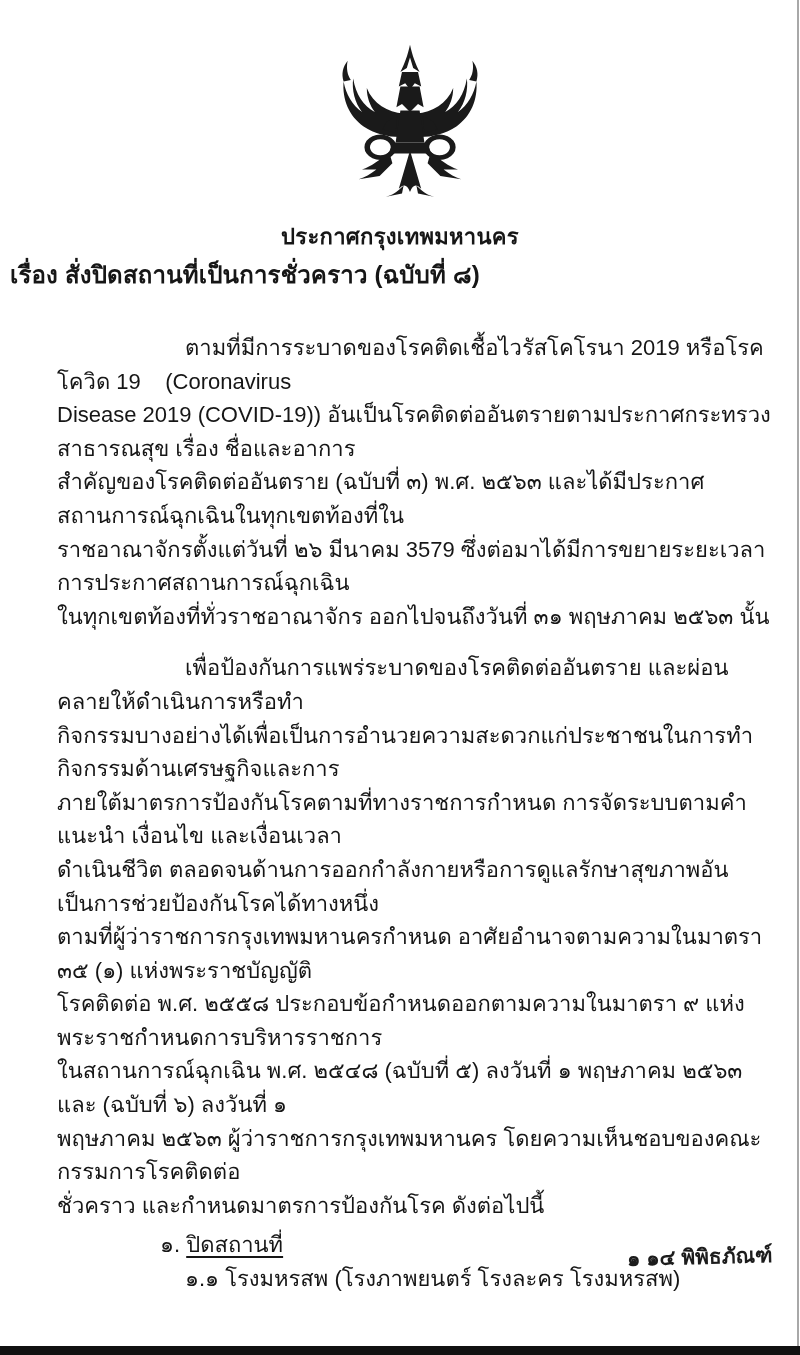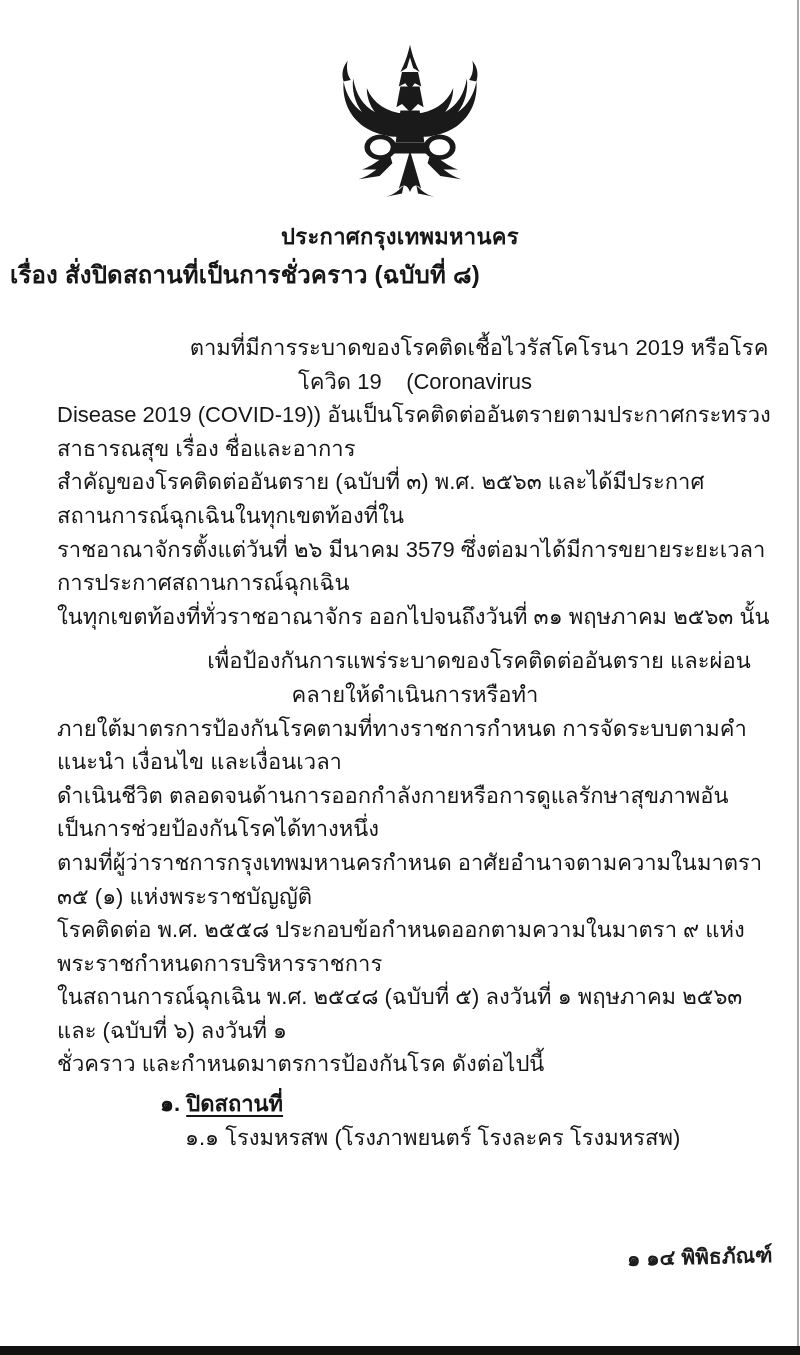--- a/index.html
+++ b/index.html
@@ -34,24 +34,24 @@
   .doc-subject{
     position:absolute;left:10px;top:255px;width:800px;
     text-align:left;font-size:24px;font-weight:700;letter-spacing:.2px;
   }
   
   .body-text{
     position:absolute;left:57px;top:331px;width:716px;
     font-size:22px;font-weight:500;line-height:33.6px;
   }
   .para .line{white-space:pre-wrap;}
-  .para .line:first-child{text-indent:128px;text-align:center;}
-  .para + .para{margin-top:11px;}
+  .para .line:first-child{text-indent:128px;}
+  .para + .para{margin-top:18px;}
   .list-block{margin-top:6px;}
-  .list-header{margin-left:103px;font-weight:700;}
+  .list-header{margin-left:103px;font-weight:400;}
   .list-header .hdr-text{text-decoration:underline;text-underline-offset:4px;}
   .closure-list div{margin-left:128px;white-space:pre-wrap;}
   
   .corner-note{
     position:absolute;right:28px;top:1240px;
     font-size:21px;font-weight:600;
     transform:rotate(-1.6deg);
     color:#1c1c1c;
   }
 </style>
@@ -119,25 +119,27 @@
     <div class="para">
         <div class="line">ตามที่มีการระบาดของโรคติดเชื้อไวรัสโคโรนา 2019 หรือโรคโควิด 19    (Coronavirus</div>
         <div class="line">Disease 2019 (COVID-19)) อันเป็นโรคติดต่ออันตรายตามประกาศกระทรวงสาธารณสุข เรื่อง ชื่อและอาการ</div>
         <div class="line">สำคัญของโรคติดต่ออันตราย (ฉบับที่ ๓) พ.ศ. ๒๕๖๓ และได้มีประกาศสถานการณ์ฉุกเฉินในทุกเขตท้องที่ใน</div>
         <div class="line">ราชอาณาจักรตั้งแต่วันที่ ๒๖ มีนาคม 3579 ซึ่งต่อมาได้มีการขยายระยะเวลาการประกาศสถานการณ์ฉุกเฉิน</div>
         <div class="line">ในทุกเขตท้องที่ทั่วราชอาณาจักร ออกไปจนถึงวันที่ ๓๑ พฤษภาคม ๒๕๖๓ นั้น</div>
       </div>
 
     <div class="para">
         <div class="line">เพื่อป้องกันการแพร่ระบาดของโรคติดต่ออันตราย และผ่อนคลายให้ดำเนินการหรือทำ</div>
+        <div class="line">กิจกรรมบางอย่างได้เพื่อเป็นการอำนวยความสะดวกแก่ประชาชนในการทำกิจกรรมด้านเศรษฐกิจและการ</div>
         <div class="line">ภายใต้มาตรการป้องกันโรคตามที่ทางราชการกำหนด การจัดระบบตามคำแนะนำ เงื่อนไข และเงื่อนเวลา</div>
         <div class="line">ดำเนินชีวิต ตลอดจนด้านการออกกำลังกายหรือการดูแลรักษาสุขภาพอันเป็นการช่วยป้องกันโรคได้ทางหนึ่ง</div>
         <div class="line">ตามที่ผู้ว่าราชการกรุงเทพมหานครกำหนด อาศัยอำนาจตามความในมาตรา ๓๕ (๑) แห่งพระราชบัญญัติ</div>
         <div class="line">โรคติดต่อ พ.ศ. ๒๕๕๘ ประกอบข้อกำหนดออกตามความในมาตรา ๙ แห่งพระราชกำหนดการบริหารราชการ</div>
         <div class="line">ในสถานการณ์ฉุกเฉิน พ.ศ. ๒๕๔๘ (ฉบับที่ ๕) ลงวันที่ ๑ พฤษภาคม ๒๕๖๓ และ (ฉบับที่ ๖) ลงวันที่ ๑</div>
+        <div class="line">พฤษภาคม ๒๕๖๓ ผู้ว่าราชการกรุงเทพมหานคร โดยความเห็นชอบของคณะกรรมการโรคติดต่อ</div>
         <div class="line">ชั่วคราว และกำหนดมาตรการป้องกันโรค ดังต่อไปนี้</div>
       </div>
 
     <div class="list-block">
       <div class="list-header">
         <span>๑. </span><span class="hdr-text">ปิดสถานที่</span>
       </div>
       <div class="closure-list">
           <div>๑.๑ โรงมหรสพ (โรงภาพยนตร์ โรงละคร โรงมหรสพ)</div>
         </div>

